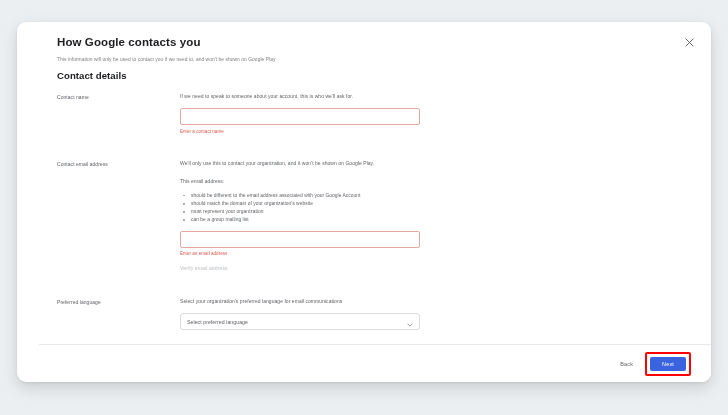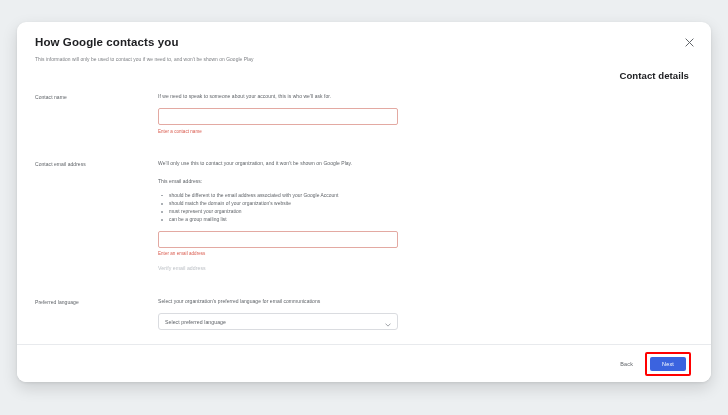--- a/index.html
+++ b/index.html
@@ -29,20 +29,21 @@
     left: 17px;
     top: 22px;
     width: 694px;
     height: 360px;
     background: #ffffff;
     border-radius: 9px;
     box-shadow: 0 6px 16px rgba(0,0,0,0.14), 0 1px 3px rgba(0,0,0,0.08);
     overflow: hidden;
     display: flex;
     flex-direction: column;
+    padding-left: 22px;
   }
 
   
   .dialog-header {
     position: relative;
     padding: 13px 22px 0 18px;
     flex: none;
   }
 
   .dialog-title {
@@ -61,21 +62,20 @@
     letter-spacing: 0.05px;
   }
 
   .section-title {
     margin-top: 5px;
     font-size: 9.6px;
     font-weight: bold;
     color: #202124;
     letter-spacing: 0.05px;
     line-height: 13px;
-    text-align: right;
   }
 
   .close-button {
     position: absolute;
     right: 14px;
     top: 12px;
     width: 16px;
     height: 16px;
     display: flex;
     align-items: center;

